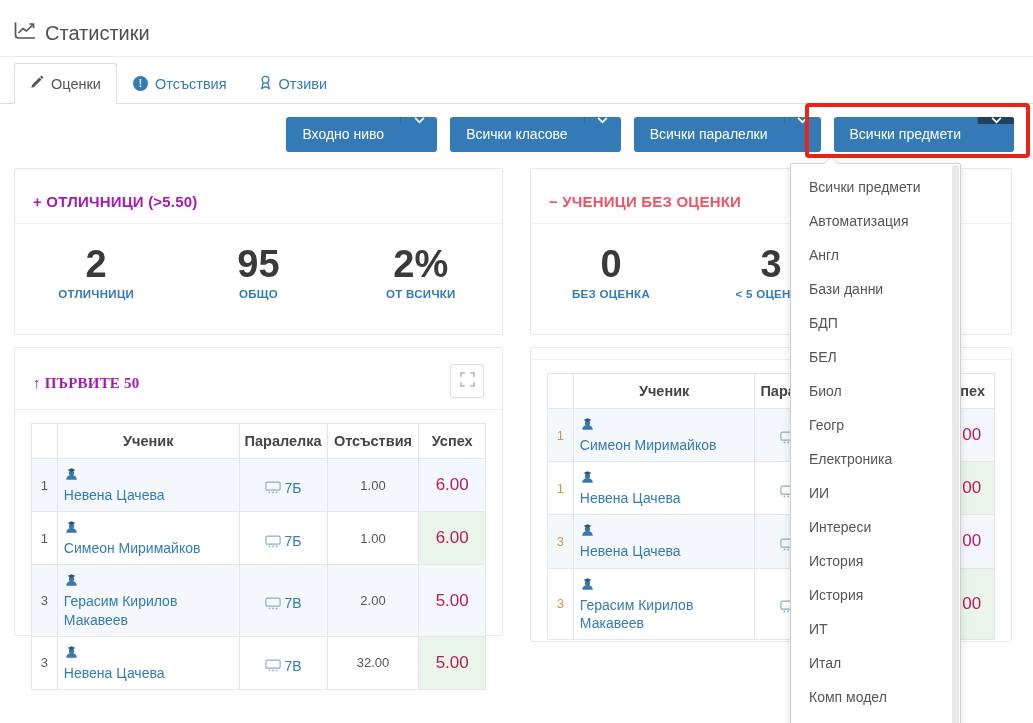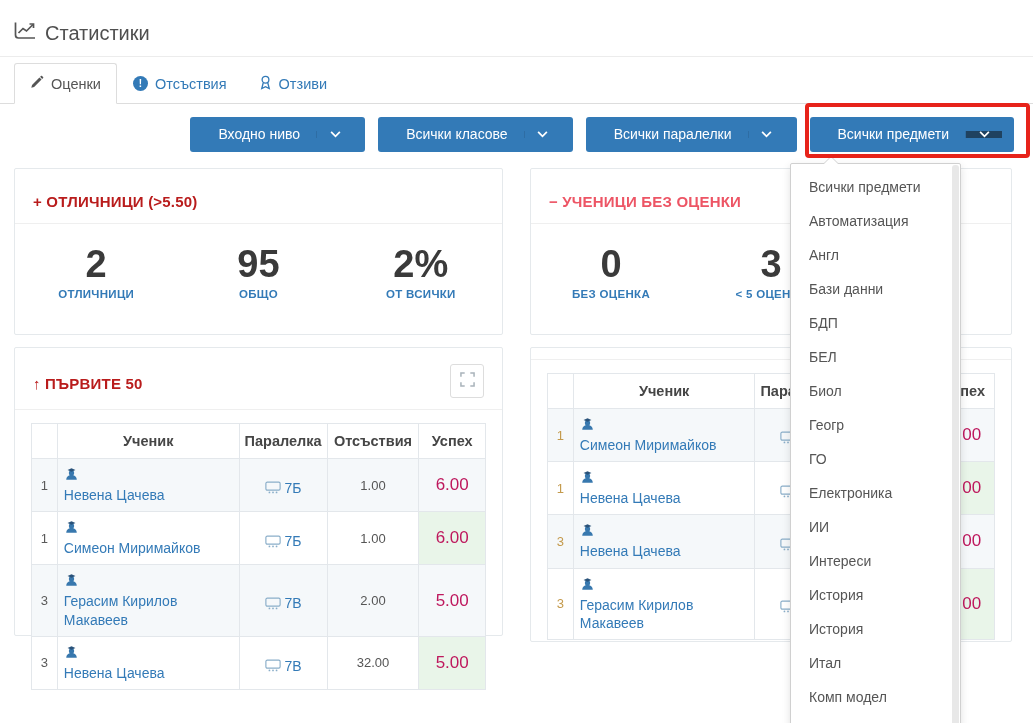--- a/index.html
+++ b/index.html
@@ -16,44 +16,44 @@
   
   .tabs { position:absolute; top:63px; left:0; width:100%; height:41px; border-bottom:1px solid #ddd;
     padding-left:14px; display:flex; }
   .tab { display:flex; align-items:center; gap:7px; padding:10px 15px; font-size:14.5px; color:#337ab7;
     border:1px solid transparent; border-radius:3px 3px 0 0; margin-bottom:-1px; cursor:pointer; }
   .tab.active { background:#fff; color:#555; border-color:#ddd #ddd #fff; }
   .info-badge { width:15px; height:15px; border-radius:50%; background:#337ab7; color:#fff;
     font-size:10px; font-weight:bold; display:inline-flex; align-items:center; justify-content:center; }
   
   .filters { position:absolute; top:117px; right:19px; display:flex; gap:13px; z-index:5; }
-  .fbtn { display:flex; align-items:center; background:#337ab7; border-radius:3px; color:#fff;
-    overflow:hidden; height:35px; cursor:pointer; border:none; padding:12px; }
+  .fbtn { display:flex; align-items:flex-start; background:#337ab7; border-radius:3px; color:#fff;
+    overflow:hidden; height:35px; cursor:pointer; border:none; padding:0; }
   .fbtn-label { padding:0 16px; line-height:35px; font-size:14px; color:#fff; }
   .fbtn-caret { width:37px; display:flex; align-items:center; justify-content:center; border-left:1px solid #2e6da4; }
   .fbtn.open .fbtn-caret { background:#1f4260; }
   
   .highlight-rect { position:absolute; left:805px; top:103px; width:225px; height:55px;
     border:4px solid #e7231a; border-radius:4px; z-index:70; pointer-events:none; }
   
   .card { position:absolute; background:#fff; border:1px solid #e5e9ec; border-radius:2px; }
   #card-top     { left:14px;  top:168px; width:489px; height:167px; }
   #card-nograde { left:530px; top:168px; width:482px; height:167px; }
   .card-head { margin:24px 18px 0; font-size:15px; font-weight:bold; letter-spacing:.2px; }
-  .teal  { color:#b91c1c; }
+  .teal  { color:#a21caf; }
   .coral { color:#ed5565; }
   .card-rule { border-top:1px solid #efefef; margin-top:13px; }
   .stats { display:grid; grid-template-columns:1fr 1fr 1fr; margin-top:19px; }
   .stat { text-align:center; }
   .stat-value { font-size:38px; font-weight:bold; color:#3a3a3a; line-height:1.15; }
   .stat-label { font-size:11.5px; font-weight:bold; color:#337ab7; margin-top:1px; letter-spacing:.3px; white-space:nowrap; }
   
   #tcard-first { left:14px;  top:347px; width:489px; height:289px; }
   #tcard-last  { left:530px; top:347px; width:482px; height:295px; }
-  .tcard-head { margin:20px 18px 0; display:flex; justify-content:space-between; align-items:center; }
+  .tcard-head { margin:20px 18px 0; display:flex; justify-content:space-between; align-items:center;font-family:Liberation Serif, serif; }
   .tcard-title { font-size:15px; font-weight:bold; letter-spacing:.2px; }
   .expand-btn { width:34px; height:34px; border:1px solid #ddd; border-radius:3px; background:#fff;
     display:flex; align-items:center; justify-content:center; cursor:pointer; margin-top:-4px; }
   .tcard-rule { border-top:1px solid #efefef; margin-top:11px; }
   .stats-table { border-collapse:collapse; margin:13px 16px 0; font-size:14px; table-layout:fixed; }
   .stats-table th, .stats-table td { border:1px solid #e3e7eb; }
   .stats-table th { font-weight:bold; color:#464646; padding:9px 4px; background:#fff; font-size:14.5px; text-align:center; }
   .stats-table td { padding:7px 6px; vertical-align:middle; }
   .stats-table tbody tr:nth-child(odd) td { background:#f5f8fa; }
   .stats-table td.cell-rank { background:#fff; text-align:center; font-size:13px; }
@@ -443,25 +443,25 @@
   <div class="dropdown">
     <ul class="dd-list">
       <li class="dd-item">Всички предмети</li>
       <li class="dd-item">Автоматизация</li>
       <li class="dd-item">Англ</li>
       <li class="dd-item">Бази данни</li>
       <li class="dd-item">БДП</li>
       <li class="dd-item">БЕЛ</li>
       <li class="dd-item">Биол</li>
       <li class="dd-item">Геогр</li>
-      <li class="dd-item">ГО</li>
       <li class="dd-item">Електроника</li>
       <li class="dd-item">ИИ</li>
       <li class="dd-item">Интереси</li>
       <li class="dd-item">История</li>
       <li class="dd-item">История</li>
+      <li class="dd-item">ИТ</li>
       <li class="dd-item">Итал</li>
       <li class="dd-item">Комп модел</li>
     </ul>
     <div class="dd-scrollbar"></div>
   </div>
 
 </div>
 
 </body></html>

